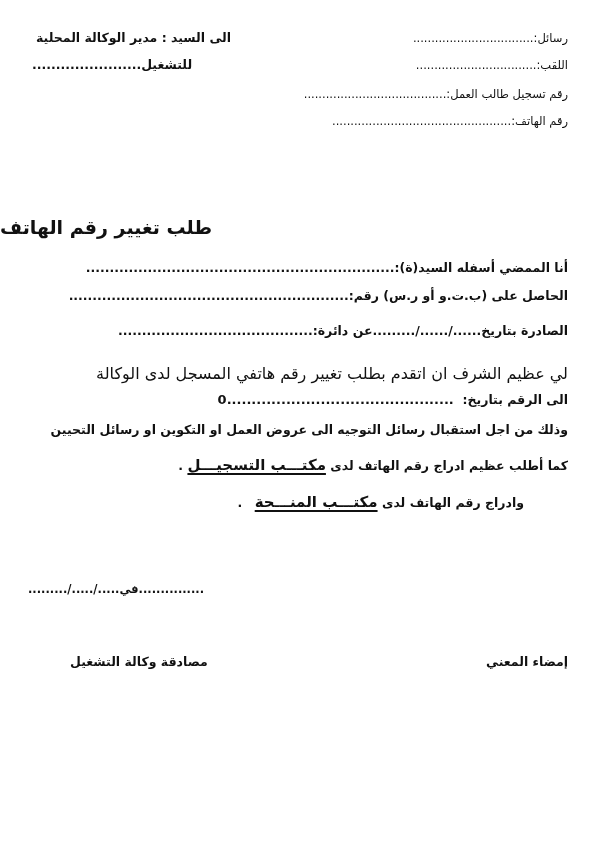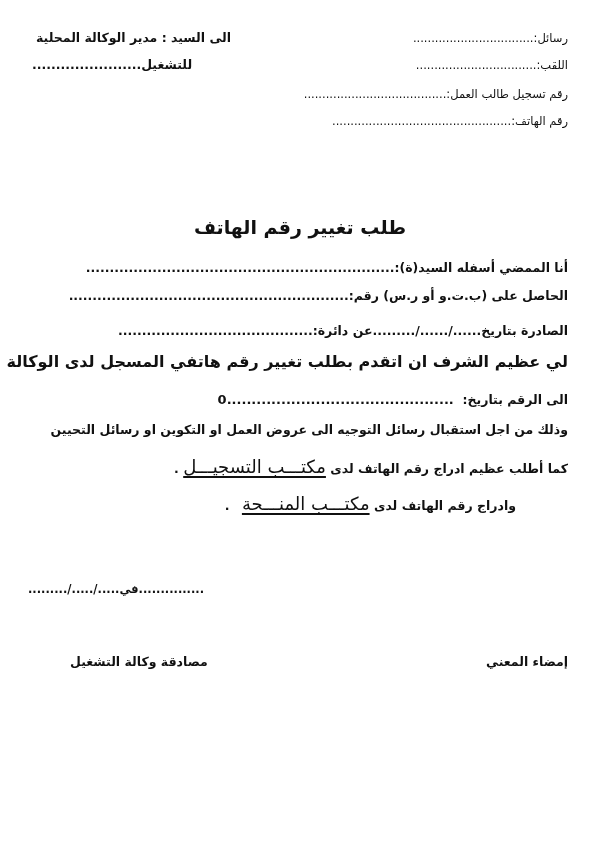--- a/index.html
+++ b/index.html
@@ -2,63 +2,63 @@
 <html><head>
 <meta charset="utf-8">
 <style>
   html, body { margin: 0; padding: 0; background: #ffffff; }
   body { width: 600px; height: 848px; position: relative; overflow: hidden;
          font-family: "DejaVu Sans", "Liberation Sans", sans-serif; color: #111; }
   .abs { position: absolute; white-space: nowrap; direction: rtl; }
   .sm { font-size: 11.5px; }
   .md { font-size: 12.5px; }
   .bold { font-weight: bold; text-align: right; }
-  .lg { font-size: 16px; font-weight: bold; }
+  .lg { font-size: 16px; font-weight: normal; margin-top: 12px; }
   .title { font-size: 19px; font-weight: bold; }
-  .ul { text-decoration: underline; text-underline-offset: 3px; text-decoration-thickness: 1.5px; font-size: 18px; font-weight: normal; }
+  .ul { text-decoration: underline; text-underline-offset: 3px; text-decoration-thickness: 1.5px; font-size: 15px; font-weight: bold; }
 </style>
 </head>
 <body>
 
 <div class="abs md bold" style="top:30px; left:36px;">الى السيد : مدير الوكالة المحلية</div>
 <div class="abs md bold" style="top:57px; left:32px;">للتشغيل.......................</div>
 
 <div class="abs sm" style="top:31px; right:32px;">
   <span>رسائل:</span><span>.................................</span>
 </div>
 <div class="abs sm" style="top:58px; right:32px;">
   <span>اللقب:</span><span>.................................</span>
 </div>
 <div class="abs sm" style="top:87px; right:32px;">
   <span>رقم تسجيل طالب العمل:</span><span>.......................................</span>
 </div>
 <div class="abs sm" style="top:114px; right:32px;">
   <span>رقم الهاتف:</span><span>.................................................</span>
 </div>
 
-<div class="abs title" style="top:216px; left:0; width:600px; text-align:center; direction:rtl;">طلب تغيير رقم الهاتف</div>
+<div class="abs title" style="top:216px; left:0; width:600px; text-align:left; direction:rtl;">طلب تغيير رقم الهاتف</div>
 
 <div class="abs md bold" style="top:260px; right:32px;">أنا الممضي أسفله السيد(ة):.................................................................</div>
 <div class="abs md bold" style="top:288px; right:32px;margin-left:40px;">الحاصل على (ب.ت.و أو ر.س) رقم:...........................................................</div>
 <div class="abs md bold" style="top:323px; right:32px;">الصادرة بتاريخ....../....../.........عن دائرة:.........................................</div>
 <div class="abs lg" style="top:352px; right:32px;">لي عظيم الشرف ان اتقدم بطلب تغيير رقم هاتفي المسجل لدى الوكالة</div>
 
 <div class="abs md bold" style="top:392px; right:32px;">
   <span>الى الرقم بتاريخ:</span>&nbsp;&nbsp;<span style="font-size:13px;">..............................................0</span>
 </div>
 
 <div class="abs md bold" style="top:422px; right:32px;margin-left:9px;">وذلك من اجل استقبال رسائل التوجيه الى عروض العمل او التكوين او رسائل التحيين</div>
 
 <div class="abs md bold" style="top:456px; right:32px;">
   <span>كما أطلب عظيم ادراج رقم الهاتف لدى</span>
   <span class="ul">مكتـــب التسجيـــل</span>
   <span>.</span>
 </div>
 
-<div class="abs md bold" style="top:493px; right:84px;">
+<div class="abs md bold" style="top:493px; right:76px;">
   <span>وادراج رقم الهاتف لدى</span>
   <span class="ul">مكتـــب المنـــحة</span>
   <span style="margin-right:8px;">.</span>
 </div>
 
 <div class="abs sm bold" style="top:566px; left:28px;margin-top:16px;">...............في...../...../.........</div>
 
 <div class="abs md bold" style="top:654px; right:32px;margin-left:12px;">إمضاء المعني</div>
 <div class="abs md bold" style="top:654px; left:70px;">مصادقة وكالة التشغيل</div>
 

